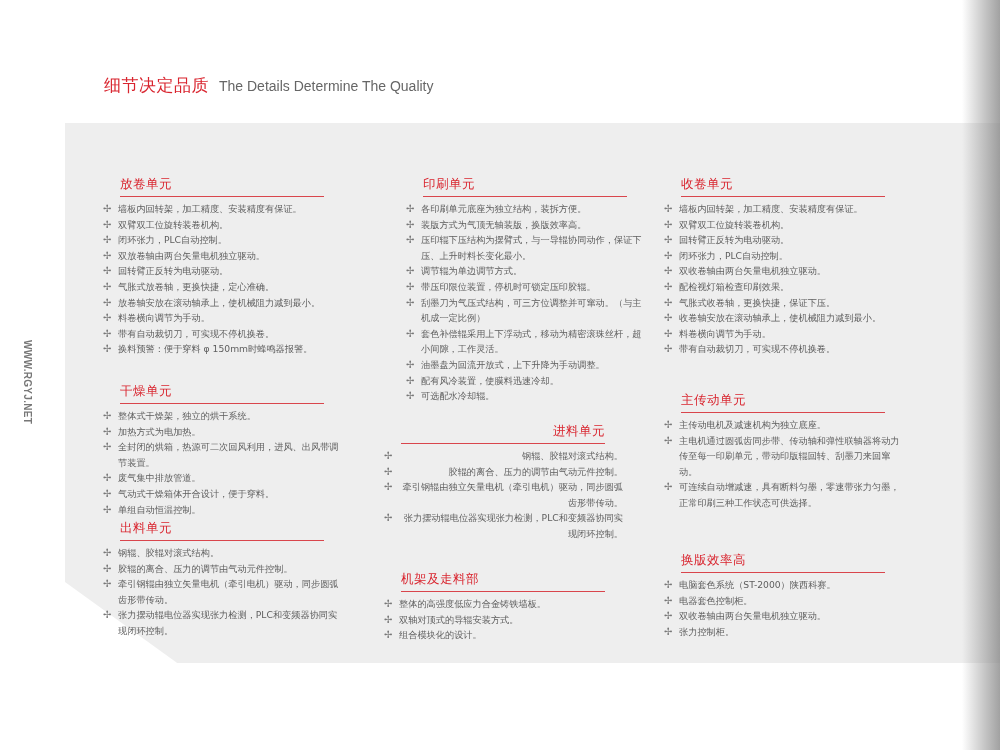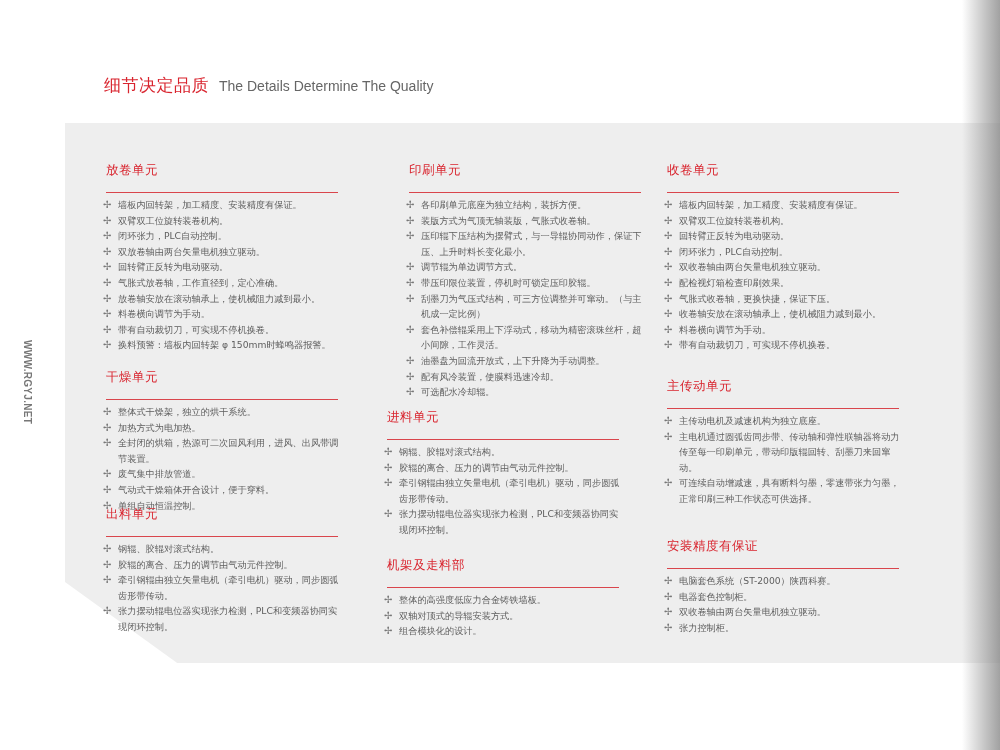--- a/index.html
+++ b/index.html
@@ -27,22 +27,22 @@
   }
   .side-url {
     position: absolute; left: 22px; top: 340px;
     writing-mode: vertical-rl;
     font-size: 10px; font-weight: bold; color: #777; letter-spacing: 0.3px;
     font-family: "Liberation Sans", sans-serif;
   }
 
   .section { position: absolute; width: 240px; }
   .section h3 {
-    margin: 4px; font-size: 12.5px; font-weight: normal; color: #d9252f;
-    padding-bottom: 13px; border-bottom: 1.5px solid #d9454c;
+    margin: 18px; font-size: 12.5px; font-weight: normal; color: #d9252f;
+    padding-bottom: 3px; border-bottom: 1.5px solid #d9454c;
     margin-bottom: 4px; letter-spacing: 0.5px;
   }
   .section ul { list-style: none; margin: 0; padding: 0; }
   .section li {
     position: relative; padding-left: 16px;
     font-size: 9.2px; line-height: 15.6px; color: #5e5e5e;
   }
   .section li .bullet {
     position: absolute; left: 1px; top: 0; color: #777; font-size: 10px;
   }
@@ -61,25 +61,25 @@
 
 <div id="sections">
     <div class="section" style="left: 102px; top: 158px;">
       <h3>放卷单元</h3>
       <ul>
         <li><span class="bullet">✢</span><span>墙板内回转架，加工精度、安装精度有保证。</span></li>
         <li><span class="bullet">✢</span><span>双臂双工位旋转装卷机构。</span></li>
         <li><span class="bullet">✢</span><span>闭环张力，PLC自动控制。</span></li>
         <li><span class="bullet">✢</span><span>双放卷轴由两台矢量电机独立驱动。</span></li>
         <li><span class="bullet">✢</span><span>回转臂正反转为电动驱动。</span></li>
-        <li><span class="bullet">✢</span><span>气胀式放卷轴，工作直径到，定心准确。</span></li>
+        <li><span class="bullet">✢</span><span>气胀式放卷轴，更换快捷，定心准确。</span></li>
         <li><span class="bullet">✢</span><span>放卷轴安放在滚动轴承上，使机械阻力减到最小。</span></li>
         <li><span class="bullet">✢</span><span>料卷横向调节为手动。</span></li>
         <li><span class="bullet">✢</span><span>带有自动裁切刀，可实现不停机换卷。</span></li>
-        <li><span class="bullet">✢</span><span>换料预警：墙板内回转架 φ 150mm时蜂鸣器报警。</span></li>
+        <li><span class="bullet">✢</span><span>换料预警：便于穿料 φ 150mm时蜂鸣器报警。</span></li>
       </ul>
     </div>
     <div class="section" style="left: 102px; top: 365px;">
       <h3>干燥单元</h3>
       <ul>
         <li><span class="bullet">✢</span><span>整体式干燥架，独立的烘干系统。</span></li>
         <li><span class="bullet">✢</span><span>加热方式为电加热。</span></li>
         <li><span class="bullet">✢</span><span>全封闭的烘箱，热源可二次回风利用，进风、出风带调节装置。</span></li>
         <li><span class="bullet">✢</span><span>废气集中排放管道。</span></li>
         <li><span class="bullet">✢</span><span>气动式干燥箱体开合设计，便于穿料。</span></li>
@@ -92,32 +92,32 @@
         <li><span class="bullet">✢</span><span>钢辊、胶辊对滚式结构。</span></li>
         <li><span class="bullet">✢</span><span>胶辊的离合、压力的调节由气动元件控制。</span></li>
         <li><span class="bullet">✢</span><span>牵引钢辊由独立矢量电机（牵引电机）驱动，同步圆弧齿形带传动。</span></li>
         <li><span class="bullet">✢</span><span>张力摆动辊电位器实现张力检测，PLC和变频器协同实现闭环控制。</span></li>
       </ul>
     </div>
     <div class="section" style="left: 405px; top: 158px;">
       <h3>印刷单元</h3>
       <ul>
         <li><span class="bullet">✢</span><span>各印刷单元底座为独立结构，装拆方便。</span></li>
-        <li><span class="bullet">✢</span><span>装版方式为气顶无轴装版，气胀式收卷轴。</span></li>
+        <li><span class="bullet">✢</span><span>装版方式为气顶无轴装版，换版效率高。</span></li>
         <li><span class="bullet">✢</span><span>压印辊下压结构为摆臂式，与一导辊协同动作，保证下压、上升时料长变化最小。</span></li>
         <li><span class="bullet">✢</span><span>调节辊为单边调节方式。</span></li>
         <li><span class="bullet">✢</span><span>带压印限位装置，停机时可锁定压印胶辊。</span></li>
         <li><span class="bullet">✢</span><span>刮墨刀为气压式结构，可三方位调整并可窜动。（与主机成一定比例）</span></li>
         <li><span class="bullet">✢</span><span>套色补偿辊采用上下浮动式，移动为精密滚珠丝杆，超小间隙，工作灵活。</span></li>
         <li><span class="bullet">✢</span><span>油墨盘为回流开放式，上下升降为手动调整。</span></li>
         <li><span class="bullet">✢</span><span>配有风冷装置，使膜料迅速冷却。</span></li>
         <li><span class="bullet">✢</span><span>可选配水冷却辊。</span></li>
       </ul>
     </div>
-    <div class="section" style="left: 383px; top: 405px;">
+    <div class="section" style="left: 383px; top: 405px; text-align: right;">
       <h3>进料单元</h3>
       <ul>
         <li><span class="bullet">✢</span><span>钢辊、胶辊对滚式结构。</span></li>
         <li><span class="bullet">✢</span><span>胶辊的离合、压力的调节由气动元件控制。</span></li>
         <li><span class="bullet">✢</span><span>牵引钢辊由独立矢量电机（牵引电机）驱动，同步圆弧齿形带传动。</span></li>
         <li><span class="bullet">✢</span><span>张力摆动辊电位器实现张力检测，PLC和变频器协同实现闭环控制。</span></li>
       </ul>
     </div>
     <div class="section" style="left: 383px; top: 553px;">
       <h3>机架及走料部</h3>
@@ -144,21 +144,21 @@
     </div>
     <div class="section" style="left: 663px; top: 374px;">
       <h3>主传动单元</h3>
       <ul>
         <li><span class="bullet">✢</span><span>主传动电机及减速机构为独立底座。</span></li>
         <li><span class="bullet">✢</span><span>主电机通过圆弧齿同步带、传动轴和弹性联轴器将动力传至每一印刷单元，带动印版辊回转、刮墨刀来回窜动。</span></li>
         <li><span class="bullet">✢</span><span>可连续自动增减速，具有断料匀墨，零速带张力匀墨，正常印刷三种工作状态可供选择。</span></li>
       </ul>
     </div>
     <div class="section" style="left: 663px; top: 534px;">
-      <h3>安装精度有保证</h3>
+      <h3>换版效率高</h3>
       <ul>
         <li><span class="bullet">✢</span><span>电脑套色系统（ST-2000）陕西科赛。</span></li>
         <li><span class="bullet">✢</span><span>电器套色控制柜。</span></li>
         <li><span class="bullet">✢</span><span>双收卷轴由两台矢量电机独立驱动。</span></li>
         <li><span class="bullet">✢</span><span>张力控制柜。</span></li>
       </ul>
     </div>
   </div>
 
 <div class="right-shade"></div>

